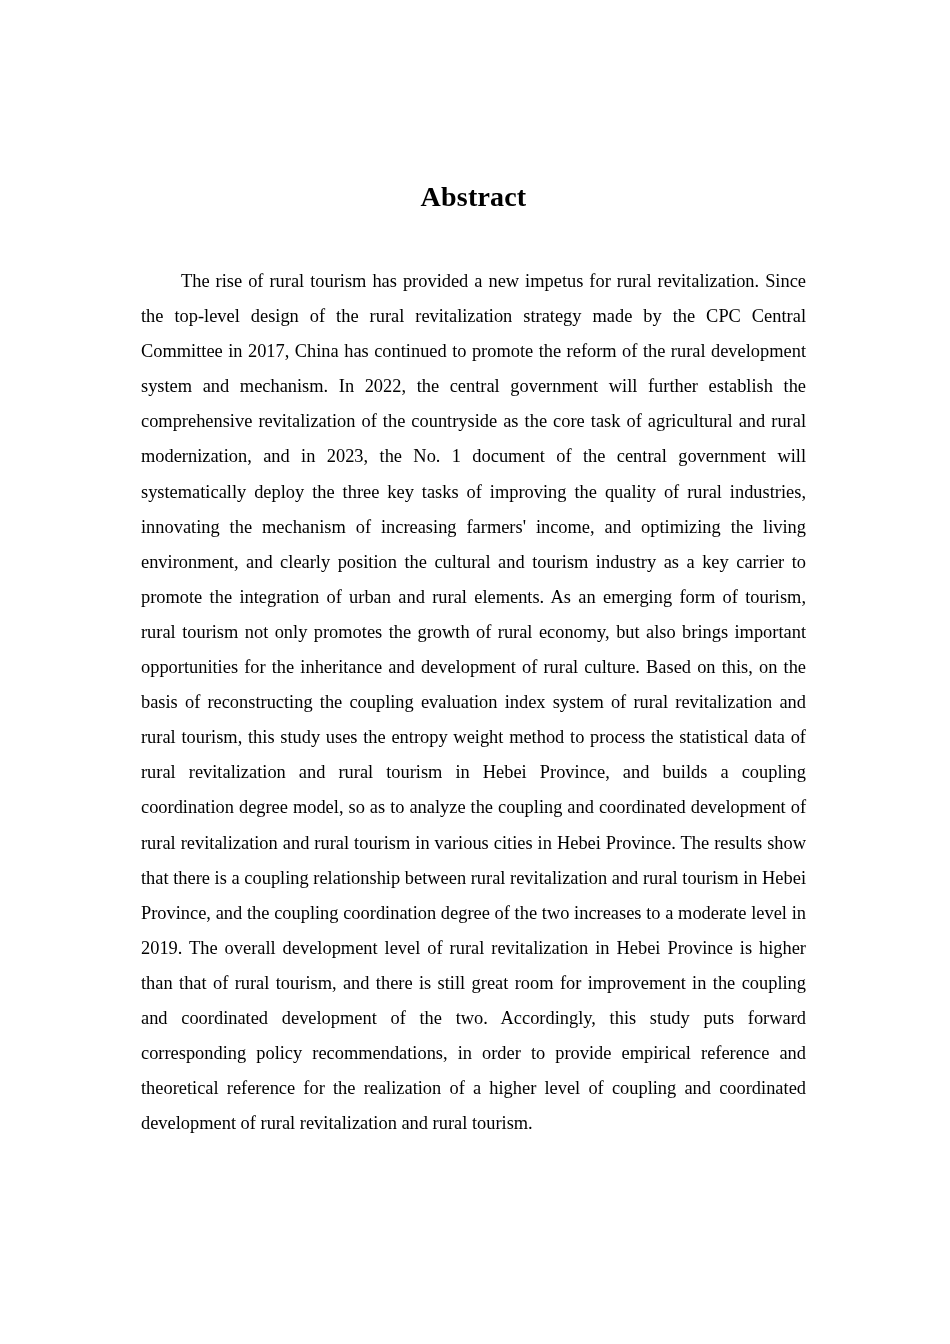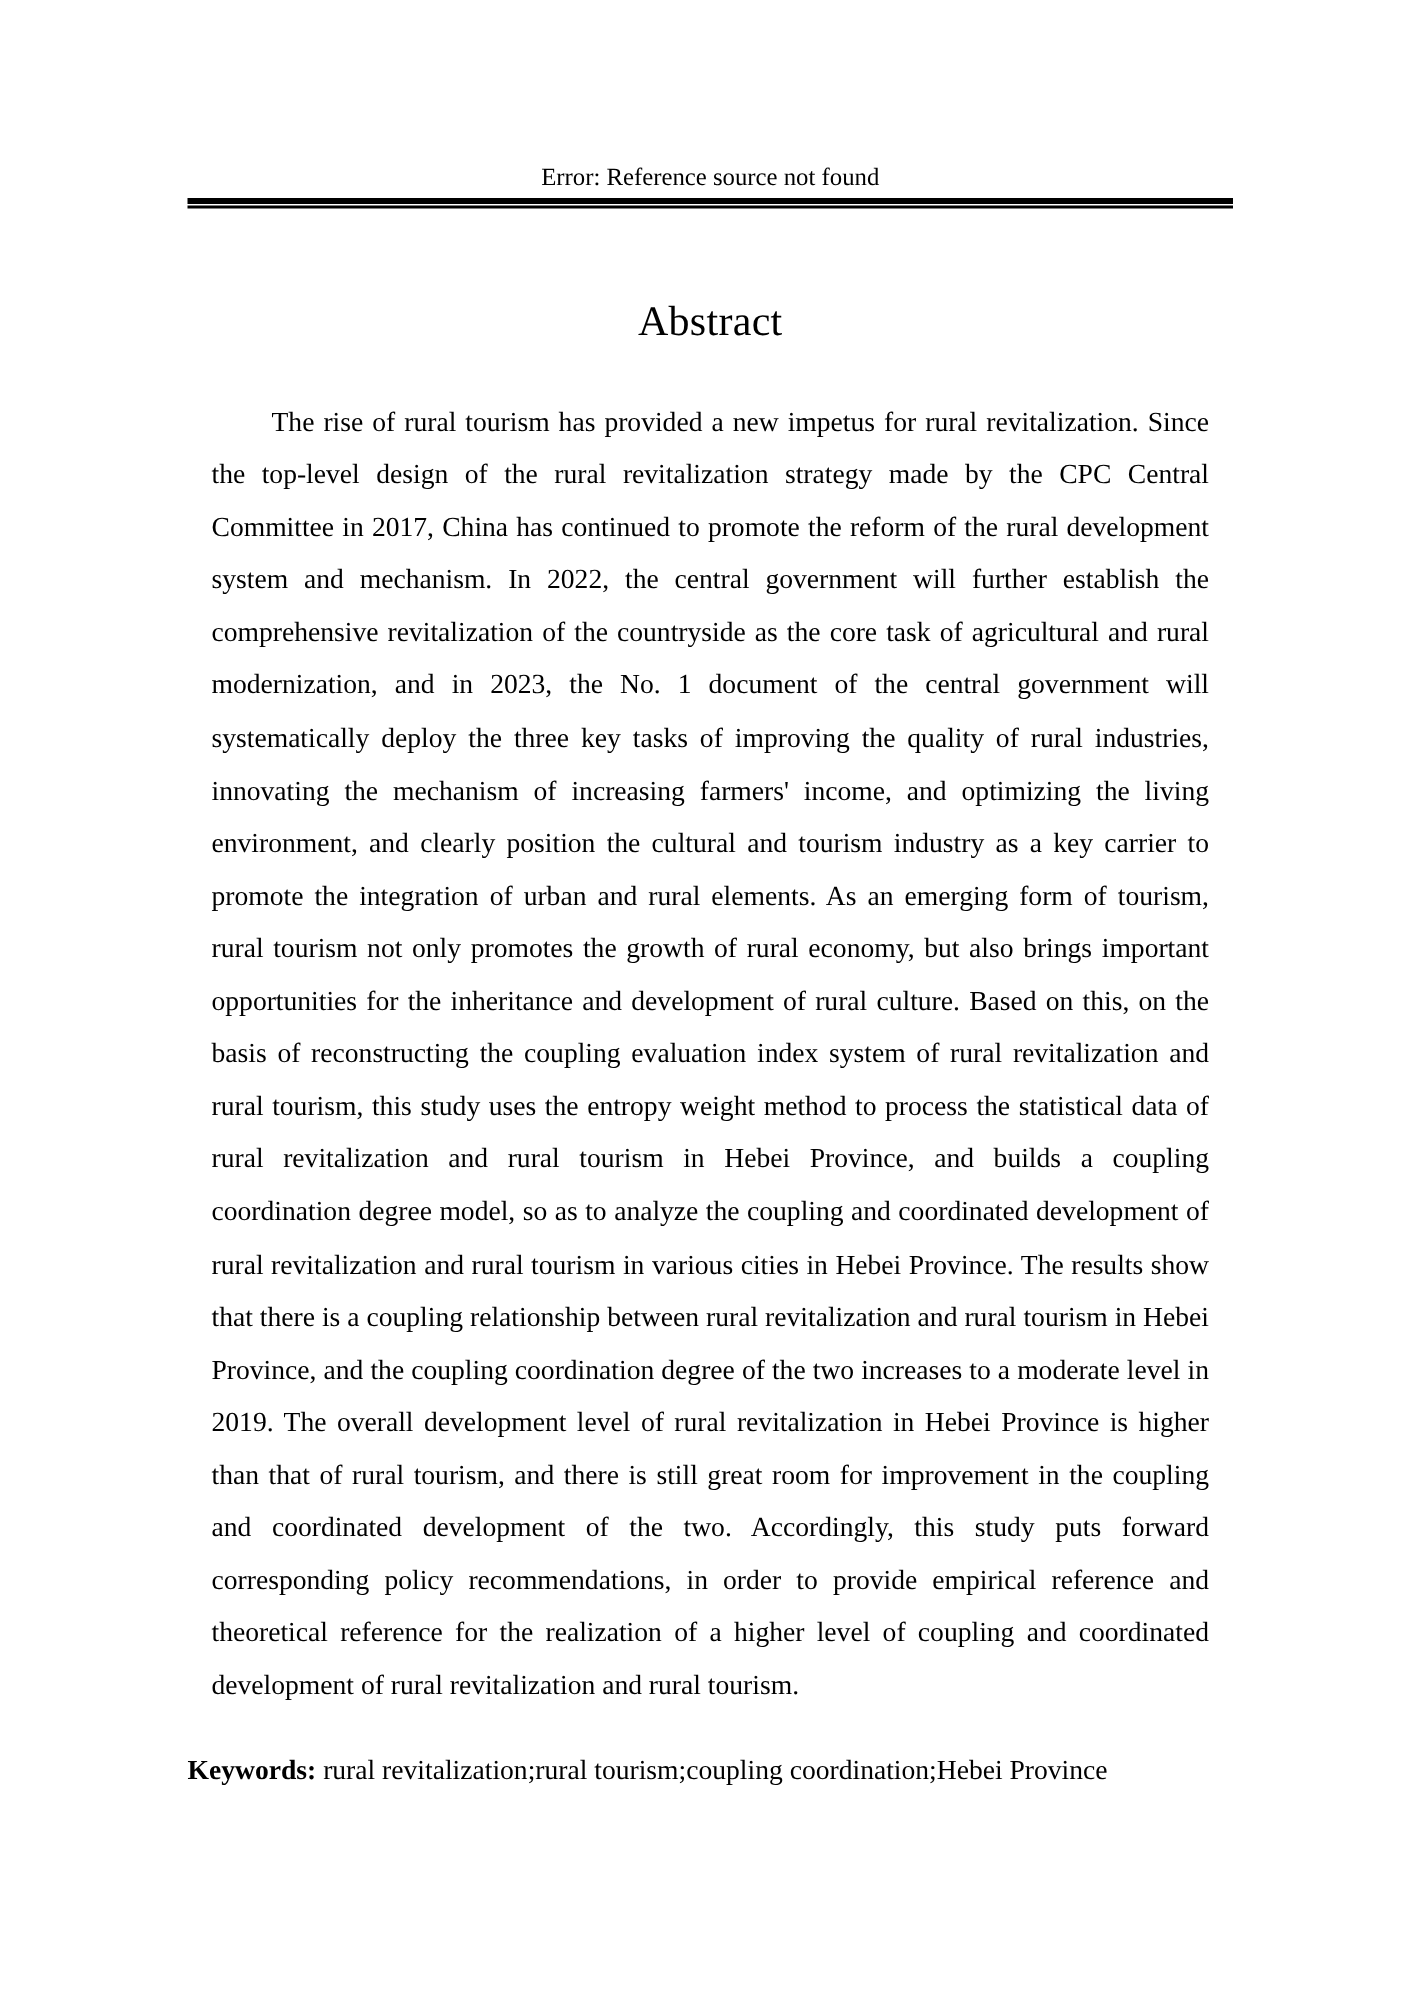--- a/index.html
+++ b/index.html
@@ -39,26 +39,26 @@
     box-sizing: border-box;
     border-top: 4px solid #000000;
     border-bottom: 2px solid #000000;
     background: #ffffff;
   }
 
   
   .doc-title {
     position: absolute;
     left: 125px;
-    top: 178px;
+    top: 160px;
     width: 697px;
     text-align: center;
     font-size: 28px;
     line-height: 36px;
-    font-weight: normal;
+    font-weight: bold;
     letter-spacing: 0.2px;
   }
 
   
   .body-area {
     position: absolute;
     left: 125px;
     top: 248px;
     width: 697px;
   }
@@ -98,29 +98,22 @@
     text-align: center;
     font-size: 15px;
     line-height: 20px;
   }
 </style>
 </head>
 <body>
 
 <div class="page">
 
-  <div class="header-block">
-    <div class="header-text">Error: Reference source not found</div>
-    <div class="header-rule"></div>
-  </div>
 
   <h1 class="doc-title">Abstract</h1>
 
   <div class="body-area">
     <p class="abstract-para">The rise of rural tourism has provided a new impetus for rural revitalization. Since the top-level design of the rural revitalization strategy made by the CPC Central Committee in 2017, China has continued to promote the reform of the rural development system and mechanism. In 2022, the central government will further establish the comprehensive revitalization of the countryside as the core task of agricultural and rural modernization, and in 2023, the No. 1 document of the central government will systematically deploy the three key tasks of improving the quality of rural industries, innovating the mechanism of increasing farmers' income, and optimizing the living environment, and clearly position the cultural and tourism industry as a key carrier to promote the integration of urban and rural elements. As an emerging form of tourism, rural tourism not only promotes the growth of rural economy, but also brings important opportunities for the inheritance and development of rural culture. Based on this, on the basis of reconstructing the coupling evaluation index system of rural revitalization and rural tourism, this study uses the entropy weight method to process the statistical data of rural revitalization and rural tourism in Hebei Province, and builds a coupling coordination degree model, so as to analyze the coupling and coordinated development of rural revitalization and rural tourism in various cities in Hebei Province. The results show that there is a coupling relationship between rural revitalization and rural tourism in Hebei Province, and the coupling coordination degree of the two increases to a moderate level in 2019. The overall development level of rural revitalization in Hebei Province is higher than that of rural tourism, and there is still great room for improvement in the coupling and coordinated development of the two. Accordingly, this study puts forward corresponding policy recommendations, in order to provide empirical reference and theoretical reference for the realization of a higher level of coupling and coordinated development of rural revitalization and rural tourism.</p>
   </div>
 
-  <p class="keywords-line">
-    <span class="kw-label">Keywords:</span><span> </span><span class="kw-value">rural revitalization;rural tourism;coupling coordination;Hebei Province</span>
-  </p>
 
 
 </div>
 
 </body></html>

